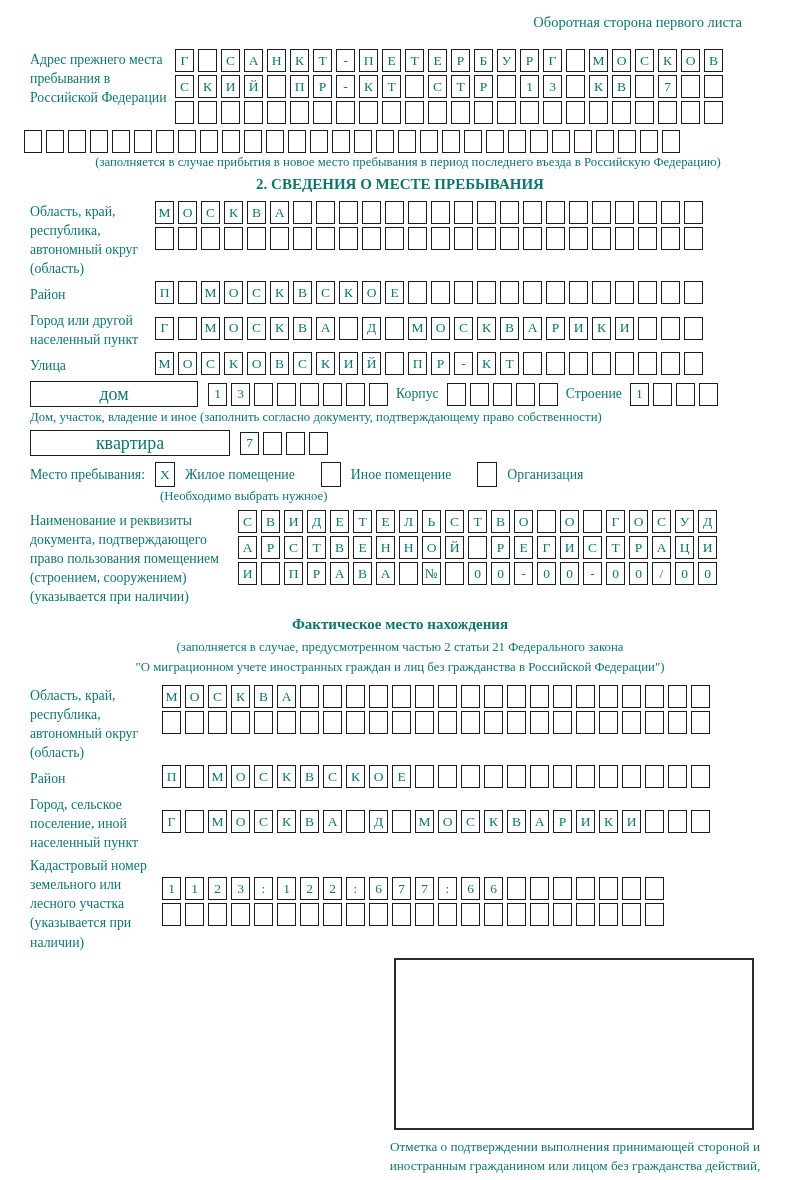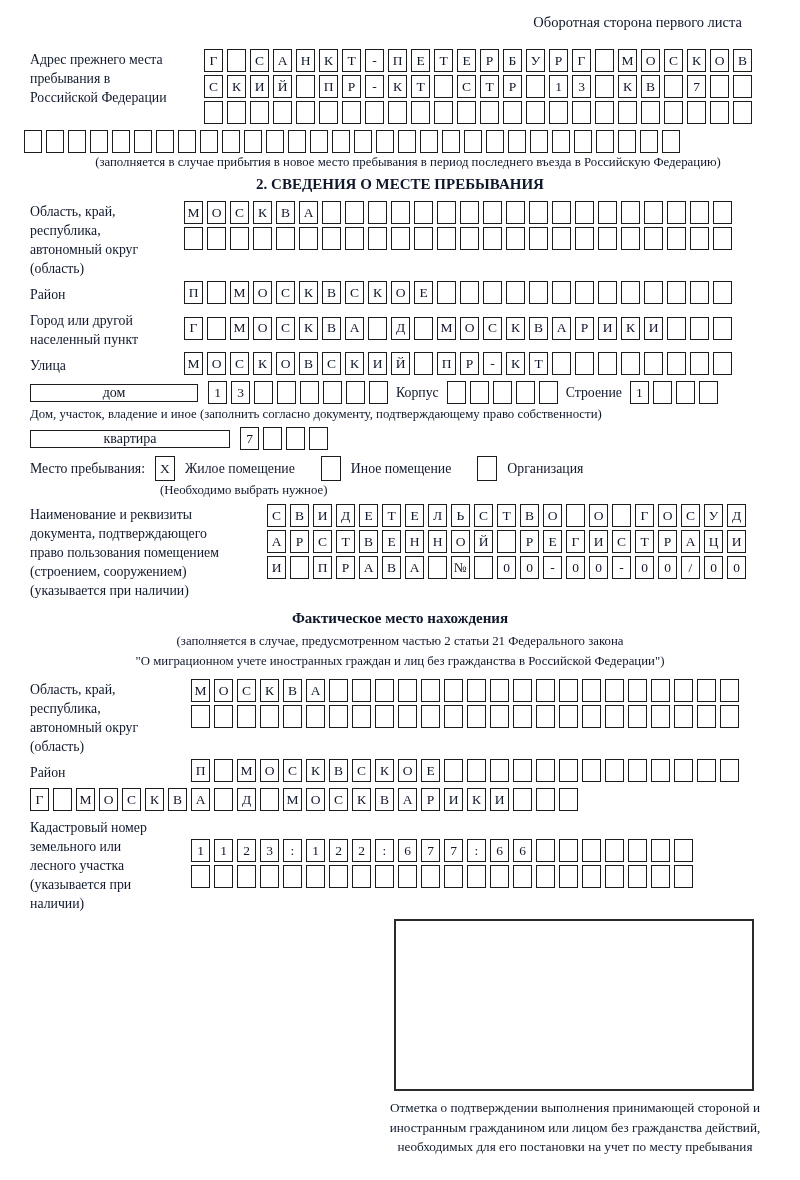--- a/index.html
+++ b/index.html
@@ -3,31 +3,31 @@
 <meta charset="utf-8">
 <style>
   * { box-sizing: border-box; }
   html, body { margin: 0; padding: 0; background: #ffffff; }
   .page {
     position: relative;
     width: 800px;
     height: 1180px;
     overflow: hidden;
     background: #ffffff;
-    color: #0f172a;
+    color: #0f766e;
     font-family: "Liberation Serif", "DejaVu Serif", serif;
     font-size: 14px;
   }
   .header-note {
     text-align: right;
     padding: 14px 58px 0 0;
     font-size: 14.5px;
     margin-bottom: 18px;
   }
-  .frow { display: flex; align-items: flex-start; margin: 0 0 3px 30px; gap: 29px; }
+  .frow { display: flex; align-items: flex-start; margin: 0 0 3px 30px; }
   .frow.vcenter { align-items: center; }
   .flabel { flex: none; font-size: 13.8px; line-height: 1.38; padding-top: 1px; }
   .w145 { width: 145px; }
   .w125 { width: 125px; }
   .w128 { width: 132px; }
   .w205 { width: 208px; }
   .rows { display: flex; flex-direction: column; }
   .cellrow { display: flex; gap: 4px; margin-bottom: 3px; }
   .cell {
     width: 19px; height: 23px;
@@ -38,23 +38,23 @@
   }
   .cellrow.wide { margin: 1px 0 2px 24px; }
   .cellrow.wide .cell { width: 18px; }
   .caption { font-size: 12.8px; margin: 2px 0 5px 30px; }
   .caption.center { text-align: center; margin-left: 16px; }
   .sec-title { text-align: center; font-weight: bold; font-size: 15px; margin: 6px 5px 8px; }
   .sub-title { text-align: center; font-weight: bold; font-size: 15px; margin: 10px 0 6px; }
   .sub-caption { text-align: center; font-size: 12.8px; line-height: 1.4; margin: 0 0 2px; }
   .inline-row { display: flex; align-items: center; margin: 2px 0 3px 30px; }
   .inline-box {
-    border: 1.6px solid #1c1c1c; height: 18px;
+    border: 1.6px solid #1c1c1c; height: 26px;
     display: flex; align-items: center; justify-content: center;
-    font-size: 14px; background: #fff; flex: none;
+    font-size: 18px; background: #fff; flex: none;
   }
   .box-dom { width: 168px; margin-right: 10px; }
   .box-kv { width: 200px; margin-right: 10px; }
   .inline-label { margin: 0 8px; font-size: 13.8px; flex: none; }
   .checkbox {
     width: 20px; height: 25px; border: 1.5px solid #1c1c1c;
     display: inline-flex; align-items: center; justify-content: center;
     font-size: 13.5px; margin: 0 10px; background: #fff; flex: none;
   }
   .stay-row { display: flex; align-items: center; margin: 6px 0 2px 30px; font-size: 13.8px; }
@@ -559,20 +559,21 @@
         <span class="cell"></span>
         <span class="cell"></span>
         <span class="cell"></span>
         <span class="cell"></span>
         <span class="cell"></span>
         <span class="cell"></span>
       </div>
   </div>
 
   <div class="frow vcenter">
+    <div class="flabel w128">Город, сельское поселение, иной населенный пункт</div>
     <div class="cellrow">
         <span class="cell">Г</span>
         <span class="cell"></span>
         <span class="cell">М</span>
         <span class="cell">О</span>
         <span class="cell">С</span>
         <span class="cell">К</span>
         <span class="cell">В</span>
         <span class="cell">А</span>
         <span class="cell"></span>

